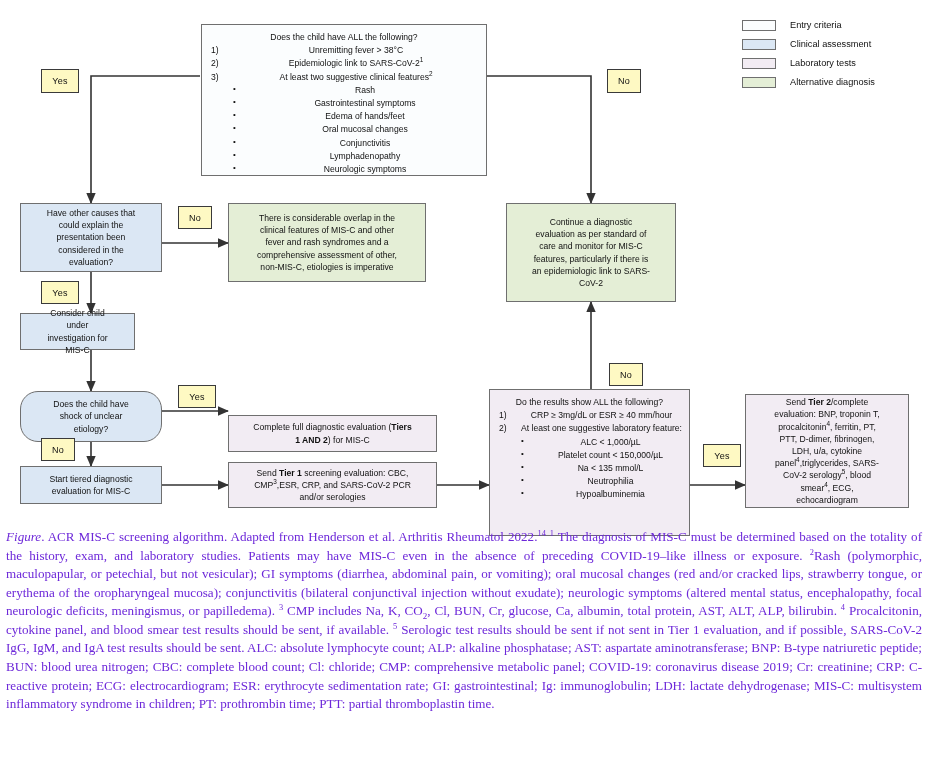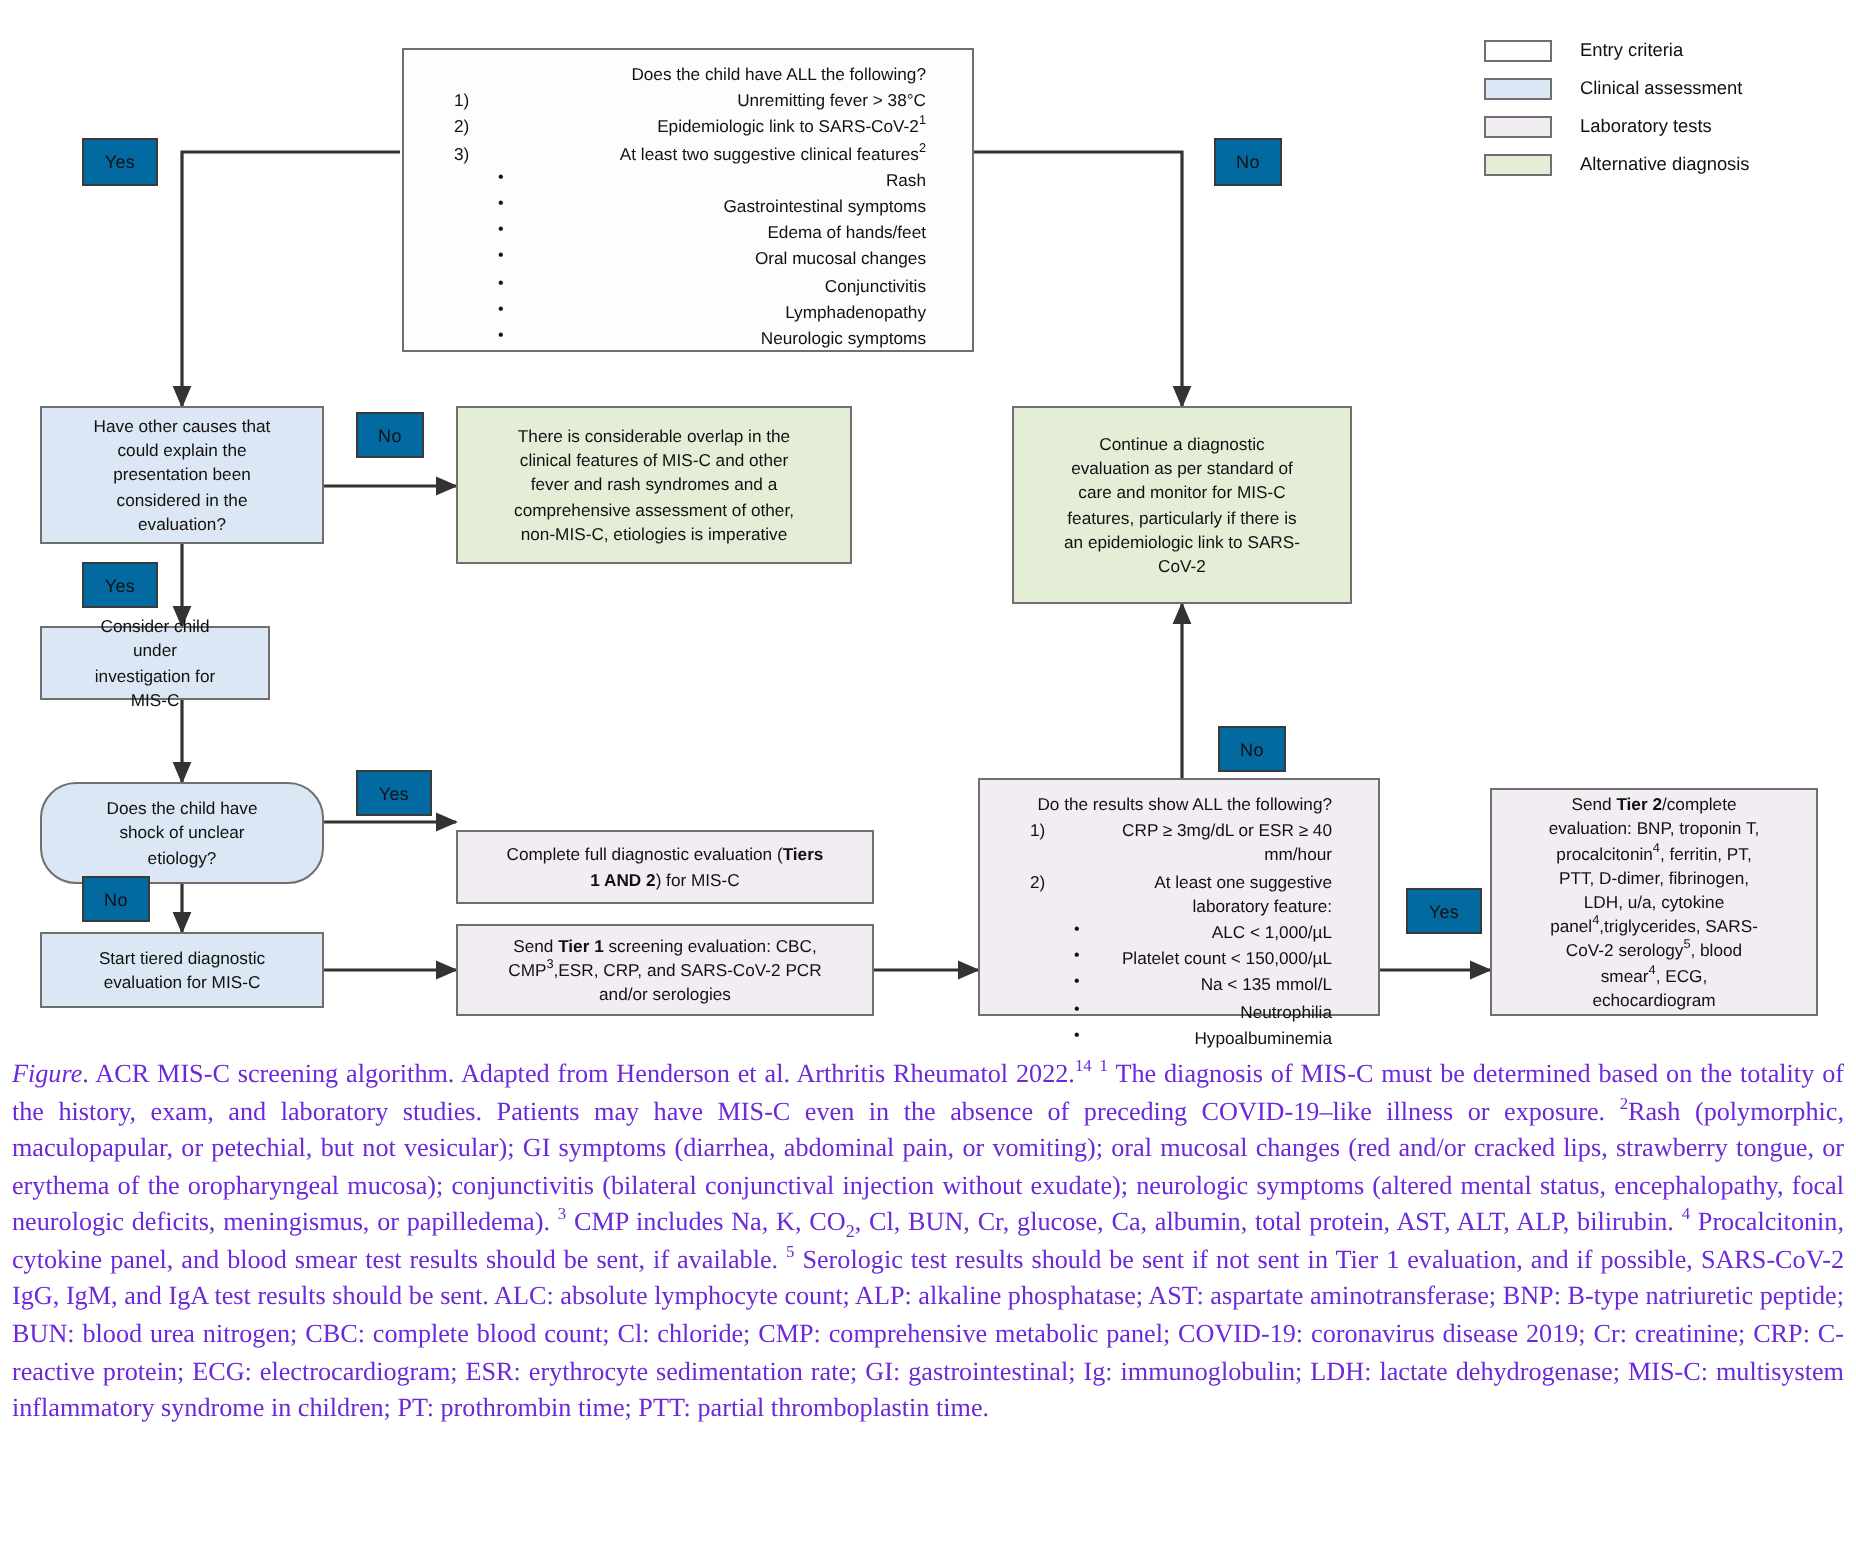--- a/index.html
+++ b/index.html
@@ -37,37 +37,37 @@
     font-size: 8.6px;
     line-height: 1.42;
     color: #111;
     padding: 5px 24px;
     text-align: center;
     display: flex;
     flex-direction: column;
     justify-content: center;
   }
   .node.left-align {
-    text-align: right;
+    text-align: center;
     display: block;
-    padding: 6px 23px;
+    padding: 6px 7px;
   }
   .node b { font-weight: bold; }
 
   
   .cat-entry      { background: #fbfdfe; border-color: #6f6f6f; }
   .cat-clinical   { background: #dbe7f4; border-color: #6f6f6f; }
   .cat-lab        { background: #f2ecf3; border-color: #6f6f6f; }
   .cat-alt        { background: #e4eed6; border-color: #6f6f6f; }
 
   
   .ynlabel {
     position: absolute;
     box-sizing: border-box;
-    background: #0369a1;
+    background: #fef9c3;
     border: 1.5px solid #3a3a3a;
     font-size: 9px;
     color: #111;
     display: flex;
     align-items: center;
     justify-content: center;
     letter-spacing: .2px;
   }
 
   
@@ -228,21 +228,21 @@
   <div class="node cat-clinical" style="left:20px; top:466px; width:142px; height:38px;">Start tiered diagnostic evaluation for MIS-C</div>
 
   <div class="node cat-lab" style="left:228px; top:415px; width:209px; height:37px;justify-content:center;">
     <div><span>Complete full diagnostic evaluation (</span><b>Tiers 1 AND 2</b><span>) for MIS-C</span></div>
   </div>
 
   <div class="node cat-lab" style="left:228px; top:462px; width:209px; height:46px;">
     <div><span>Send </span><b>Tier 1</b><span> screening evaluation: CBC, CMP</span><sup>3</sup><span>,ESR, CRP, and SARS-CoV-2 PCR and/or serologies</span></div>
   </div>
 
-  <div class="node cat-lab left-align" style="left:489px; top:389px; width:201px; height:119px;">
+  <div class="node cat-lab left-align" style="left:489px; top:389px; width:201px; height:147px;">
     <div>Do the results show ALL the following?</div>
     <ul class="olist">
       <li>
         <span class="num">1)</span>
         <span>CRP ≥ 3mg/dL or ESR ≥ 40 mm/hour</span>
       </li>
       <li>
         <span class="num">2)</span>
         <span>At least one suggestive laboratory feature:</span>
       </li>

